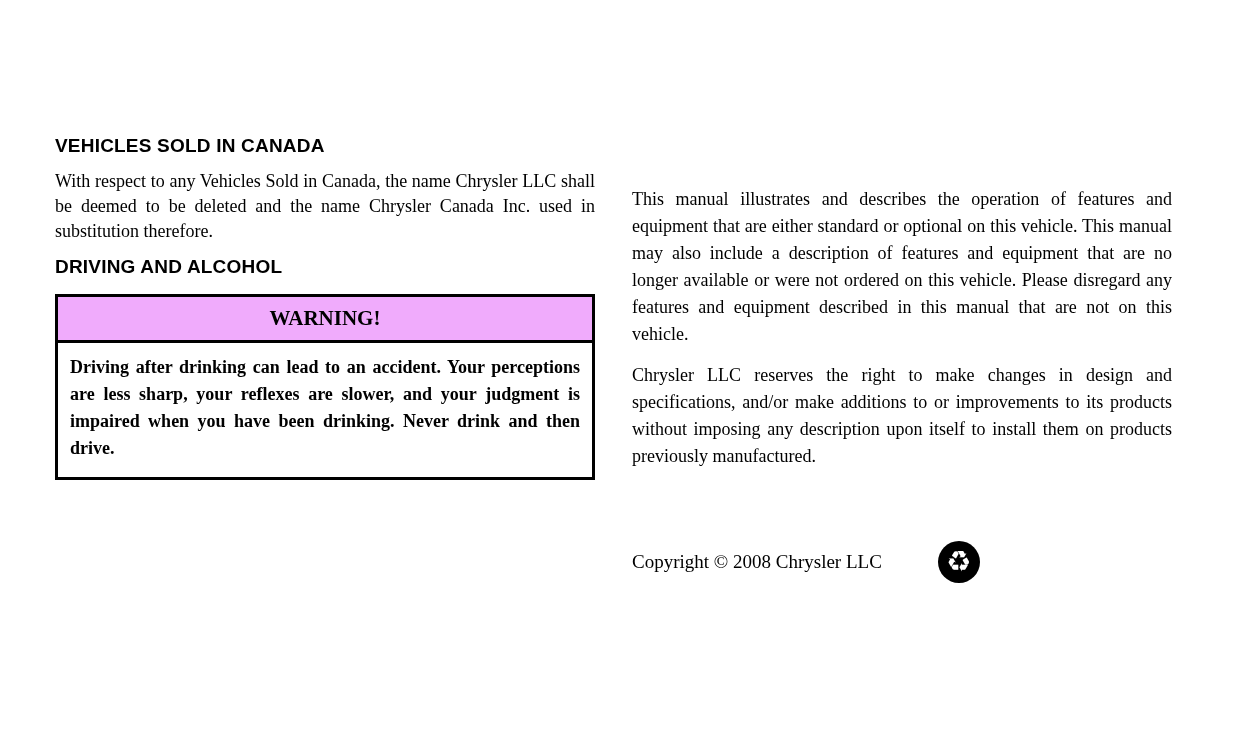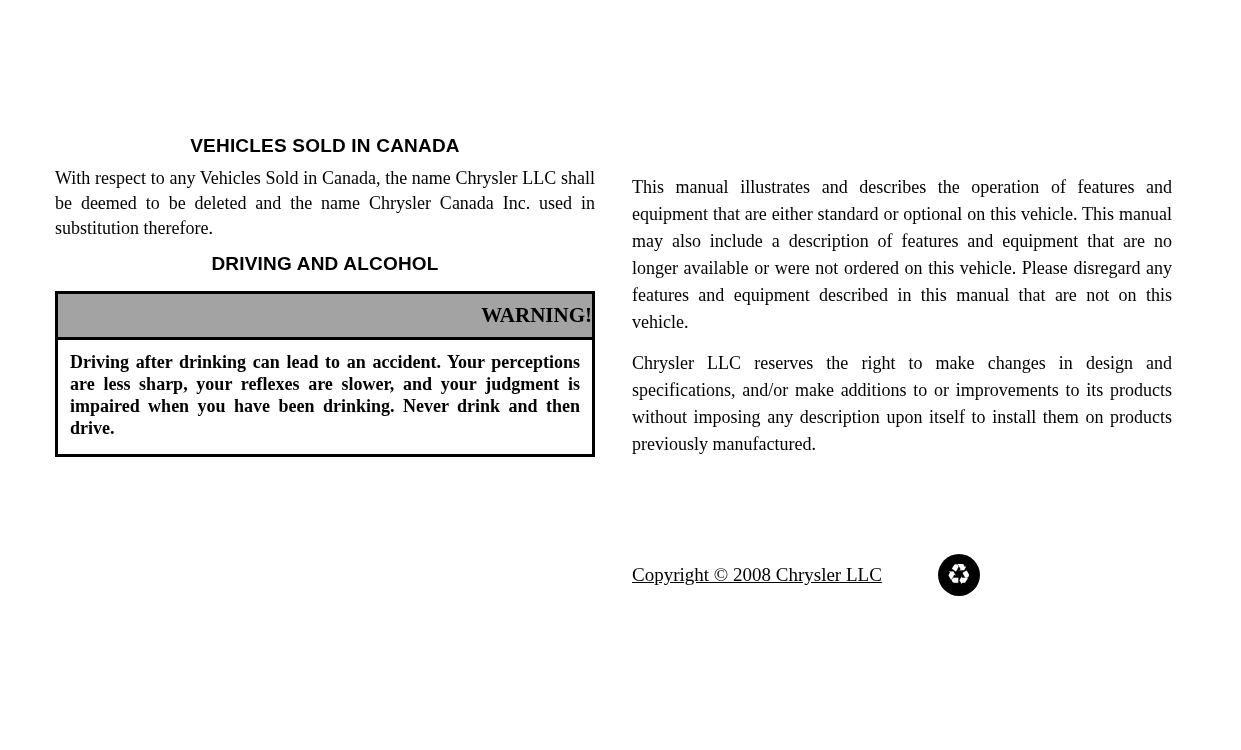--- a/index.html
+++ b/index.html
@@ -25,65 +25,63 @@
   }
   .col {
     width: 540px;
   }
   .sans-heading {
     font-family: "Liberation Sans", sans-serif;
     font-weight: bold;
     font-size: 19px;
     letter-spacing: 0.2px;
     margin: 0 0 9px 0;
-    text-align: center;
   }
   .sans-heading.second {
     margin-top: 2px;
     margin-bottom: 15px;
   }
   .body-para {
-    margin: 0 0 12px 0;
+    margin: 12px 0 12px 0;
     font-size: 18px;
     line-height: 25px;
     text-align: justify;
   }
   .col-right .body-para {
     line-height: 27px;
     margin-bottom: 14px;
   }
   .col-right {
     padding-top: 39px;
   }
   .warning-box {
     margin-top: 16px;
     border: 3px solid #000000;
   }
   .warning-header {
-    background: #a3a3a3;
+    background: #f0abfc;
     border-bottom: 3px solid #000000;
-    text-align: right;
+    text-align: center;
     font-weight: bold;
     font-size: 21px;
     padding: 9px 0;
   }
   .warning-body {
     padding: 11px 12px 15px 12px;
     font-weight: bold;
     font-size: 18px;
-    line-height: 22px;
+    line-height: 27px;
     text-align: justify;
   }
   .copyright-row {
     display: flex;
     align-items: center;
     gap: 56px;
-    margin-top: 96px;
+    margin-top: 71px;
     font-size: 19px;
-    text-decoration: underline;
   }
   .copyright-text {
     white-space: nowrap;
   }
   .recycle {
     width: 42px;
     height: 42px;
     border-radius: 50%;
     background: #000000;
     color: #ffffff;

